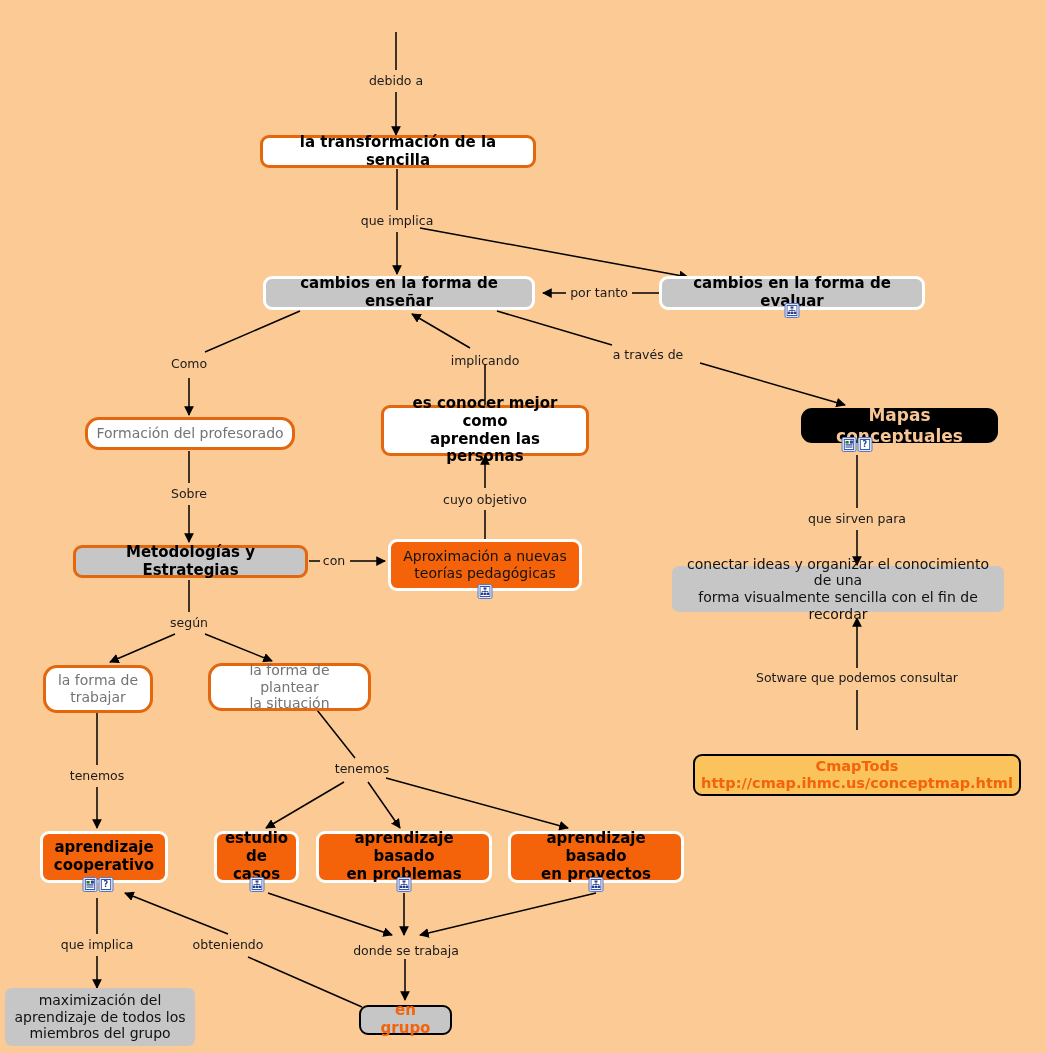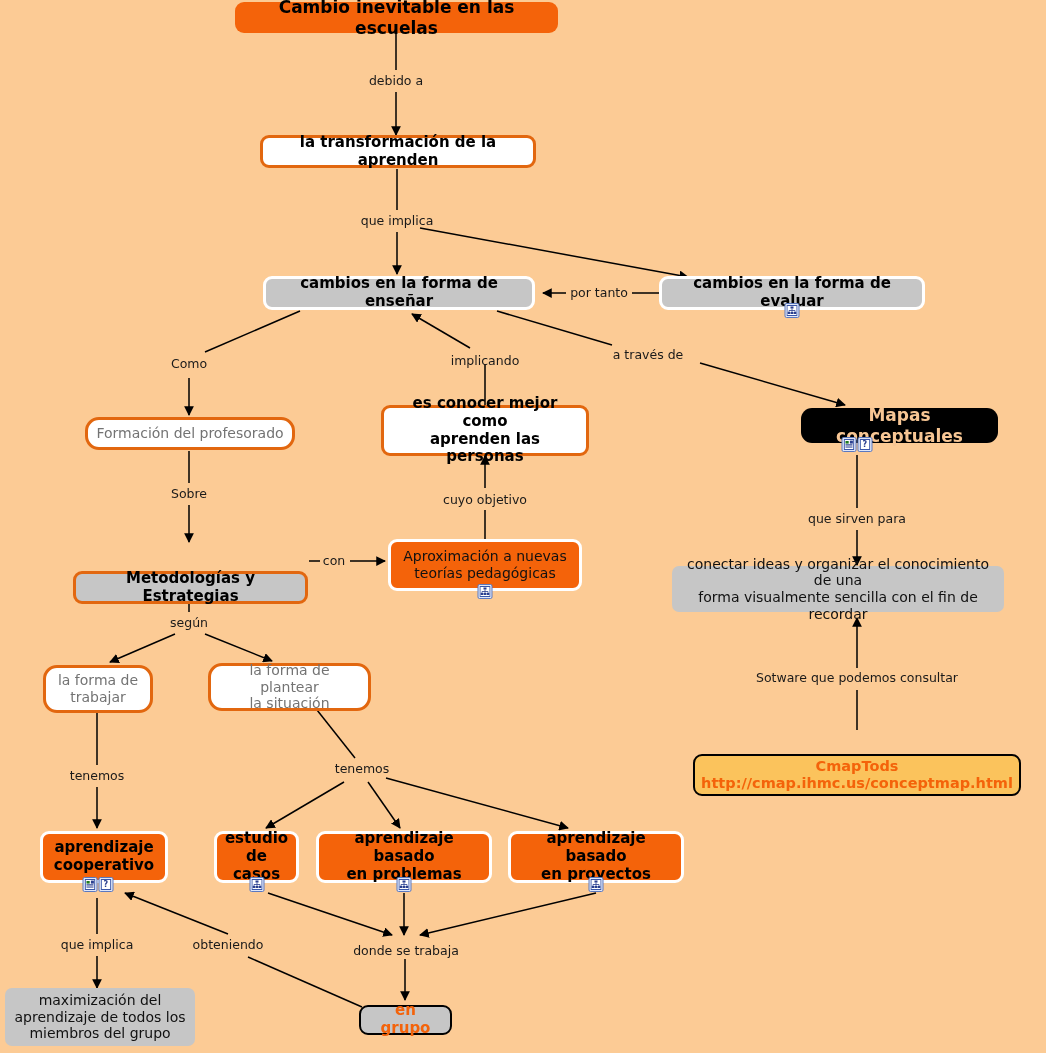--- a/index.html
+++ b/index.html
@@ -39,21 +39,21 @@
   .n-orange-bare{       
     background:#f4630a;border:none;border-radius:9px;color:#000;font-weight:bold;
   }
   .n-white{             
     background:#ffffff;border:3px solid #e2670f;border-radius:14px;color:#737373;font-weight:normal;
   }
   .n-white-b{background:#ffffff;border:3px solid #e2670f;border-radius:9px;color:#000;font-weight:bold;}
   .n-gray-white{        
     background:#c6c6c6;border:3px solid #ffffff;border-radius:9px;color:#000;font-weight:bold;
   }
-  .n-gray-orange{background:#c6c6c6;border:3px solid #e2670f;border-radius:9px;color:#000;font-weight:bold;margin-top:26px;}
+  .n-gray-orange{background:#c6c6c6;border:3px solid #e2670f;border-radius:9px;color:#000;font-weight:bold;}
   .n-gray-plain{background:#c6c6c6;border:none;border-radius:7px;color:#111;font-weight:normal;}
   .n-black{background:#000000;border:none;border-radius:11px;color:#f7c694;font-weight:bold;}
   .n-gray-blk{background:#c6c6c6;border:2px solid #000;border-radius:9px;color:#f4630a;font-weight:bold;}
   .n-yellow{background:#fbc35c;border:2px solid #000;border-radius:9px;color:#f4630a;font-weight:bold;margin-top:24px;}
 
   .elabel{
     position:absolute;
     color:#1a1a1a;
     font-size:12.5px;
     white-space:pre;
@@ -150,26 +150,23 @@
       <path d="M362,1007 L248,957"></path>
 
       <path d="M268,893 L392,935" marker-end="url(#ah)"></path>
       <path d="M404,893 L404,935" marker-end="url(#ah)"></path>
       <path d="M596,893 L420,935" marker-end="url(#ah)"></path>
 
       <path d="M405,959 L405,1000" marker-end="url(#ah)"></path>
     </g>
   </svg>
 
-  <div class="node n-orange-bare" style="left:235px;top:2px;width:323px;height:31px;font-size:17px;">
-    <span class="txt">Cambio inevitable en las escuelas</span>
-  </div>
 
   <div class="node n-white-b" style="left:260px;top:135px;width:276px;height:33px;font-size:15px;">
-    <span class="txt">la transformación de la aprenden</span>
+    <span class="txt">la transformación de la sencilla</span>
   </div>
 
   <div class="node n-gray-white" style="left:263px;top:276px;width:272px;height:34px;font-size:15px;">
     <span class="txt">cambios en la forma de enseñar</span>
   </div>
 
   <div class="node n-gray-white" style="left:659px;top:276px;width:266px;height:34px;font-size:15px;">
     <span class="txt">cambios en la forma de evaluar</span>
   </div>
   <div class="badges" style="left:792px;top:303px;">

